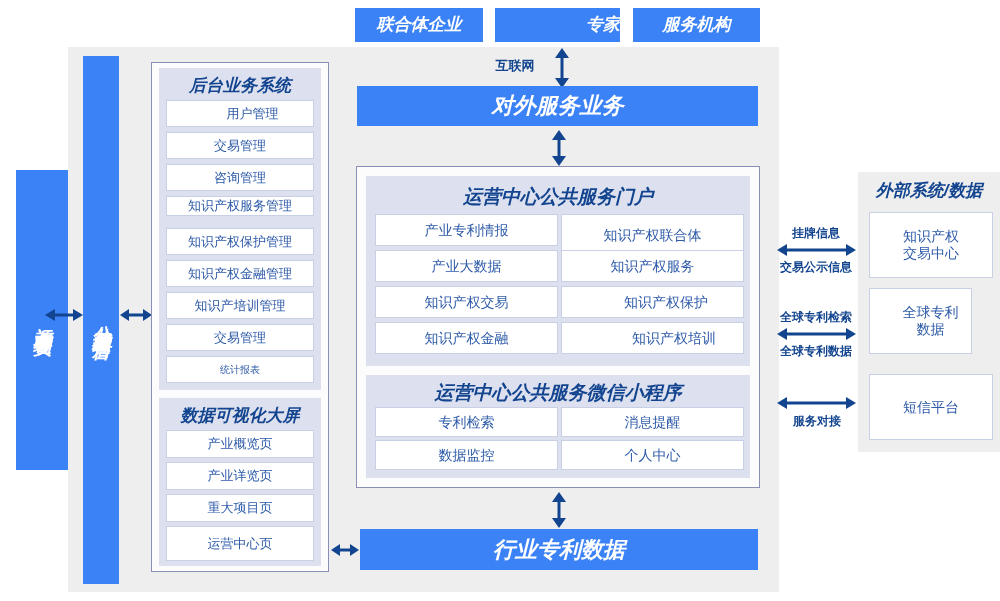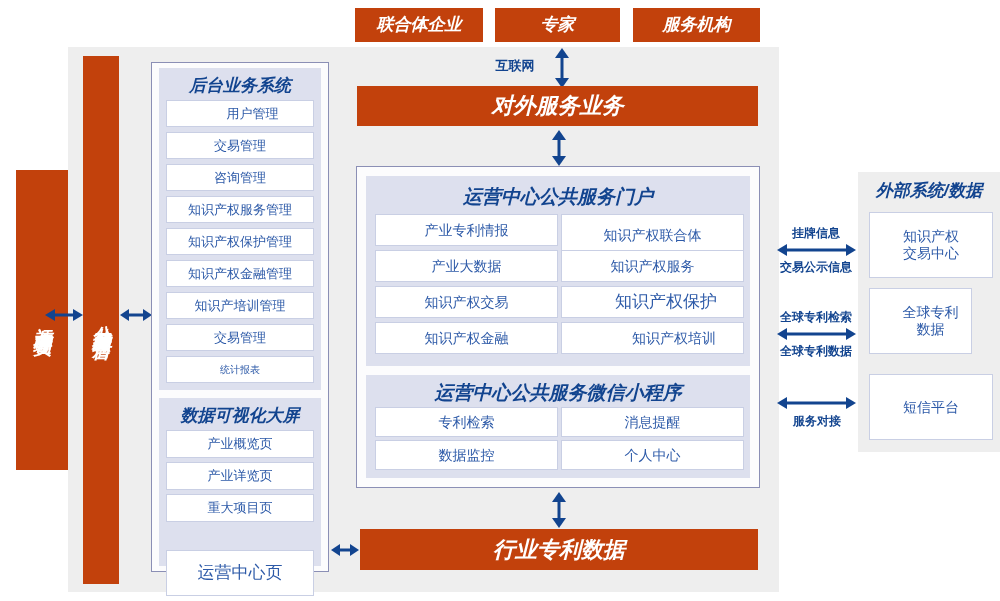--- a/index.html
+++ b/index.html
@@ -7,21 +7,21 @@
     width:1000px;height:601px;
     background:#ffffff;
     font-family:"Liberation Sans","DejaVu Sans",sans-serif;
     overflow:hidden;
   }
   #stage{position:relative;width:1000px;height:601px;}
 
   
   .abs{position:absolute;box-sizing:border-box;}
   .blue-box{
-    background:#c2410c;color:#ffffff;
+    background:#3b82f6;color:#ffffff;
     display:flex;align-items:center;justify-content:center;
     font-weight:bold;font-style:italic;
     text-align:center;line-height:1.15;
   }
   .grey-panel{background:#eeeeee;}
   .white-card{background:#fcfcfd;border:1px solid #8b8fb5;}
   .sub-panel{background:#dde0ee;}
   .item{
     background:#ffffff;border:1px solid #c9cfe4;
     color:#2d5aa8;display:flex;align-items:center;justify-content:center;
@@ -43,21 +43,21 @@
   svg{display:block;overflow:visible;}
 </style>
 </head>
 <body>
 
 <div id="stage">
 
   <div class="abs blue-box" style="left:355px;top:8px;width:128px;height:34px;font-size:17px;">
     <span>联合体企业</span>
   </div>
-  <div class="abs blue-box" style="left:495px;top:8px;width:125px;height:34px;font-size:17px;">
+  <div class="abs blue-box" style="left:495px;top:8px;width:125px;height:34px;font-size:17px;justify-content:flex-end;">
     <span>专家</span>
   </div>
   <div class="abs blue-box" style="left:633px;top:8px;width:127px;height:34px;font-size:17px;">
     <span>服务机构</span>
   </div>
 
   <div class="abs grey-panel" style="left:68px;top:47px;width:711px;height:545px;"></div>
 
   <div class="abs grey-panel" style="left:858px;top:172px;width:142px;height:280px;"></div>
 
@@ -98,52 +98,52 @@
   </svg>
 
   <div class="abs white-card" style="left:151px;top:62px;width:178px;height:510px;"></div>
 
   <div class="abs sub-panel" style="left:159px;top:68px;width:162px;height:322px;"></div>
   <div class="abs panel-title" style="left:159px;top:72px;width:162px;height:26px;font-size:17px;">后台业务系统</div>
 
   <div class="abs item" style="left:166px;top:100px;width:148px;height:27px;font-size:13px;padding-left:25px;">用户管理</div>
   <div class="abs item" style="left:166px;top:132px;width:148px;height:27px;font-size:13px;">交易管理</div>
   <div class="abs item" style="left:166px;top:164px;width:148px;height:27px;font-size:13px;">咨询管理</div>
-  <div class="abs item" style="left:166px;top:196px;width:148px;height:27px;font-size:13px;">知识产权服务管理</div>
+  <div class="abs item" style="left:166px;top:196px;width:148px;height:20px;font-size:13px;">知识产权服务管理</div>
   <div class="abs item" style="left:166px;top:228px;width:148px;height:27px;font-size:13px;">知识产权保护管理</div>
   <div class="abs item" style="left:166px;top:260px;width:148px;height:27px;font-size:13px;">知识产权金融管理</div>
   <div class="abs item" style="left:166px;top:292px;width:148px;height:27px;font-size:13px;">知识产培训管理</div>
   <div class="abs item" style="left:166px;top:324px;width:148px;height:27px;font-size:13px;">交易管理</div>
   <div class="abs item" style="left:166px;top:356px;width:148px;height:27px;font-size:10px;">统计报表</div>
 
   <div class="abs sub-panel" style="left:159px;top:398px;width:162px;height:168px;"></div>
   <div class="abs panel-title" style="left:159px;top:402px;width:162px;height:26px;font-size:17px;">数据可视化大屏</div>
 
   <div class="abs item" style="left:166px;top:430px;width:148px;height:28px;font-size:13px;">产业概览页</div>
   <div class="abs item" style="left:166px;top:462px;width:148px;height:28px;font-size:13px;text-align:right;">产业详览页</div>
   <div class="abs item" style="left:166px;top:494px;width:148px;height:28px;font-size:13px;">重大项目页</div>
-  <div class="abs item" style="left:166px;top:550px;width:148px;height:46px;font-size:17px;">运营中心页</div>
+  <div class="abs item" style="left:166px;top:526px;width:148px;height:35px;font-size:13px;">运营中心页</div>
 
   <svg class="abs" style="left:331px;top:540px;" width="28" height="20">
     <line x1="5" y1="10" x2="23" y2="10" stroke="#12448f" stroke-width="3"></line>
     <polygon points="0,10 9,4 9,16" fill="#12448f"></polygon>
     <polygon points="28,10 19,4 19,16" fill="#12448f"></polygon>
   </svg>
 
   <div class="abs white-card" style="left:356px;top:166px;width:404px;height:322px;"></div>
 
   <div class="abs sub-panel" style="left:366px;top:176px;width:384px;height:190px;"></div>
   <div class="abs panel-title" style="left:366px;top:182px;width:384px;height:30px;font-size:19px;">运营中心公共服务门户</div>
 
   <div class="abs item" style="left:375px;top:214px;width:183px;height:32px;font-size:14px;">产业专利情报</div>
   <div class="abs item" style="left:561px;top:214px;width:183px;height:43px;font-size:14px;">知识产权联合体</div>
   <div class="abs item" style="left:375px;top:250px;width:183px;height:32px;font-size:14px;">产业大数据</div>
   <div class="abs item" style="left:561px;top:250px;width:183px;height:32px;font-size:14px;">知识产权服务</div>
   <div class="abs item" style="left:375px;top:286px;width:183px;height:32px;font-size:14px;">知识产权交易</div>
-  <div class="abs item" style="left:561px;top:286px;width:183px;height:32px;font-size:17px;padding-left:27px;">知识产权保护</div>
+  <div class="abs item" style="left:561px;top:286px;width:183px;height:32px;font-size:14px;padding-left:27px;">知识产权保护</div>
   <div class="abs item" style="left:375px;top:322px;width:183px;height:32px;font-size:14px;">知识产权金融</div>
   <div class="abs item" style="left:561px;top:322px;width:183px;height:32px;font-size:14px;padding-left:43px;">知识产权培训</div>
 
   <div class="abs sub-panel" style="left:366px;top:375px;width:384px;height:103px;"></div>
   <div class="abs panel-title" style="left:366px;top:379px;width:384px;height:28px;font-size:19px;">运营中心公共服务微信小程序</div>
 
   <div class="abs item" style="left:375px;top:407px;width:183px;height:30px;font-size:14px;">专利检索</div>
   <div class="abs item" style="left:561px;top:407px;width:183px;height:30px;font-size:14px;">消息提醒</div>
   <div class="abs item" style="left:375px;top:440px;width:183px;height:30px;font-size:14px;">数据监控</div>
   <div class="abs item" style="left:561px;top:440px;width:183px;height:30px;font-size:14px;">个人中心</div>

